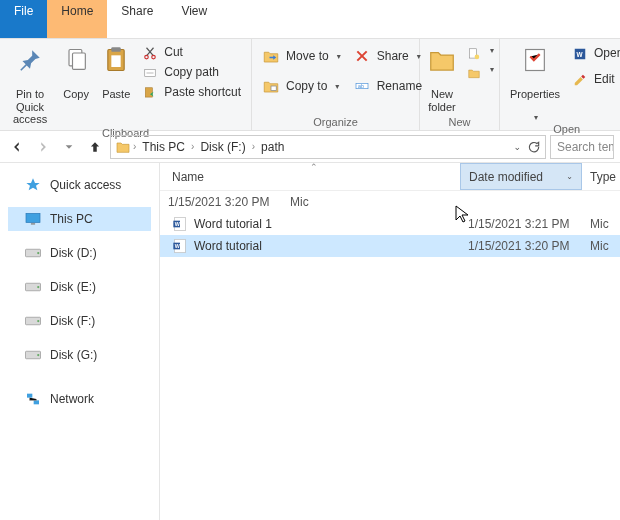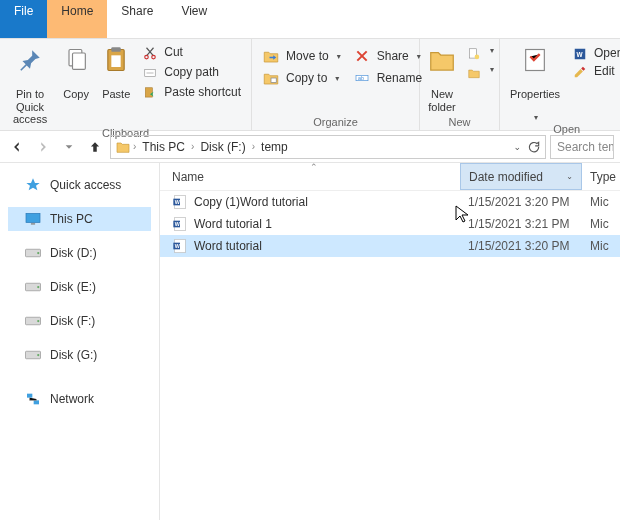--- a/index.html
+++ b/index.html
@@ -17,21 +17,21 @@
 .group-body { flex: 1; display: flex; align-items: flex-start; gap: 4px; }
 .group-label { text-align: center; font-size: 11px; color: #666; padding: 1px 0; }
 .bigbtn { display: flex; flex-direction: column; align-items: center; justify-content: flex-start; width: 56px; padding-top: 2px; gap: 12px; text-align: center; font-size: 11px; line-height: 1.15; cursor: default; }
 .bigbtn .ic { width: 32px; height: 32px; display: flex; align-items: center; justify-content: center; }
 .smallbtns { display: flex; flex-direction: column; gap: 2px; padding-top: 2px; }
 .smallbtn { display: flex; align-items: flex-start; gap: 6px; font-size: 12px; padding: 1px 4px; cursor: default; white-space: nowrap; }
 .smallbtn .ic { width: 16px; height: 16px; display: flex; align-items: center; justify-content: center; }
 .midbtn { display: flex; align-items: center; gap: 6px; font-size: 12px; padding: 2px 4px; cursor: default; white-space: nowrap; }
 .midbtn .ic { width: 18px; height: 18px; display: flex; align-items: center; justify-content: center; }
 .caret { font-size: 8px; color: #555; margin-left: 2px; }
-.stackcol { display: flex; flex-direction: column; gap: 0; padding-top: 3px; }
+.stackcol { display: flex; flex-direction: column; gap: 8px; padding-top: 3px; }
 
 
 .navrow { display: flex; align-items: center; height: 32px; border-bottom: 1px solid #e5e5e5; padding: 0 6px; gap: 4px; }
 .navbtn { width: 22px; height: 22px; display: flex; align-items: center; justify-content: center; color: #777; cursor: default; }
 .navbtn.enabled { color: #333; }
 .addr { flex: 1; display: flex; align-items: center; height: 24px; border: 1px solid #ccc; padding: 0 4px; gap: 2px; }
 .crumb { padding: 0 4px; font-size: 12px; cursor: default; }
 .crumb-sep { color: #888; font-size: 10px; }
 .addr-end { margin-left: auto; display: flex; align-items: center; gap: 6px; color: #555; }
 .searchbox { width: 64px; height: 24px; border: 1px solid #ccc; padding: 0 6px; color: #888; font-size: 12px; display: flex; align-items: center; overflow: hidden; white-space: nowrap; }
@@ -285,21 +285,21 @@
     <span class="ic">
         <svg width="16" height="16" viewBox="0 0 24 24">
           <path fill="#f5c869" stroke="#c99a3a" d="M3 6h6l2 2h10v12H3z"></path>
         </svg>
       </span>
     <span class="crumb-sep">›</span>
     <span class="crumb">This PC</span>
     <span class="crumb-sep">›</span>
     <span class="crumb">Disk (F:)</span>
     <span class="crumb-sep">›</span>
-    <span class="crumb">temp</span>
+    <span class="crumb">path</span>
     <div class="addr-end">
       <span style="font-size:9px">⌄</span>
       <span>
           <svg width="14" height="14" viewBox="0 0 24 24">
             <path fill="none" stroke="#555" stroke-width="2" d="M20 12a8 8 0 11-3-6l3-2v6h-6"></path>
           </svg>
         </span>
     </div>
   </div>
 
@@ -388,30 +388,20 @@
       <span class="sort-ind">⌃</span>
       <div class="col name">Name</div>
       <div class="col date">
         <span>Date modified</span>
         <span class="caret">⌄</span>
       </div>
       <div class="col type">Type</div>
     </div>
     <div class="rows" id="rows">
         <div class="row">
-          <div class="cell name">
-            <span class="docic">
-              <svg width="16" height="16" viewBox="0 0 24 24">
-                <rect x="4" y="2" width="16" height="20" fill="#fff" stroke="#bbb"></rect>
-                <rect x="2" y="7" width="10" height="10" fill="#2b579a"></rect>
-                <text x="4" y="15" font-size="8" fill="#fff" font-weight="bold">W</text>
-              </svg>
-            </span>
-            <span>Copy (1)Word tutorial</span>
-          </div>
           <div class="cell date">1/15/2021 3:20 PM</div>
           <div class="cell type">Mic</div>
         </div>
         <div class="row">
           <div class="cell name">
             <span class="docic">
               <svg width="16" height="16" viewBox="0 0 24 24">
                 <rect x="4" y="2" width="16" height="20" fill="#fff" stroke="#bbb"></rect>
                 <rect x="2" y="7" width="10" height="10" fill="#2b579a"></rect>
                 <text x="4" y="15" font-size="8" fill="#fff" font-weight="bold">W</text>

